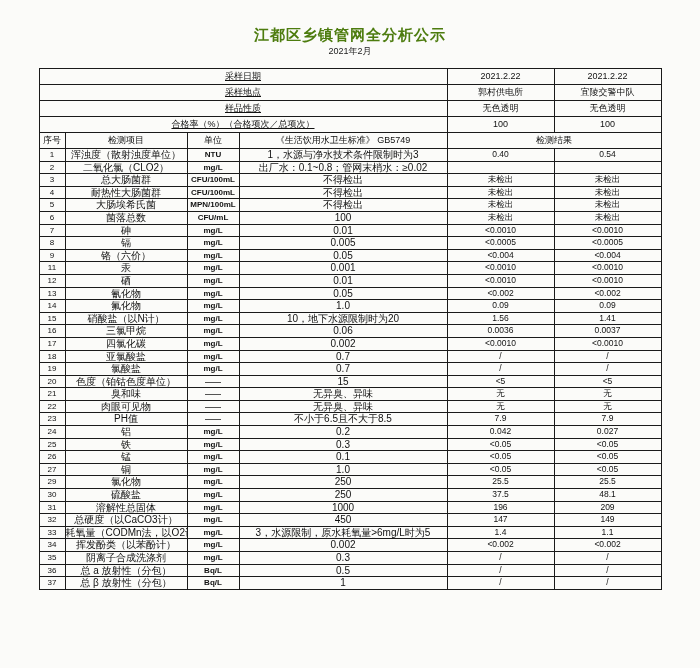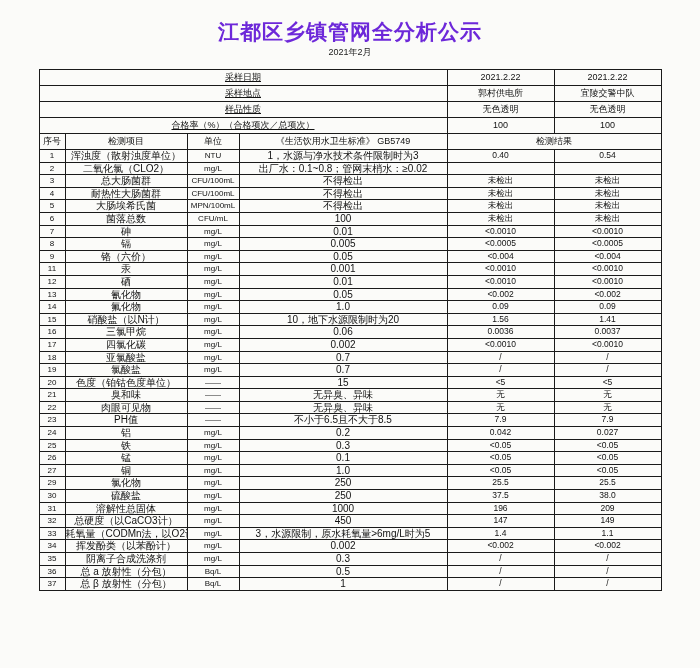--- a/index.html
+++ b/index.html
@@ -6,25 +6,25 @@
   body{
     width:700px;height:668px;
     background:#fbfbf9;
     font-family:"Liberation Sans","DejaVu Sans",sans-serif;
     color:#111;
     -webkit-font-smoothing:antialiased;
   }
   .page{position:relative;width:700px;height:668px;overflow:hidden;}
   .title{
     text-align:center;
-    font-size:21px;
+    font-size:15px;
     font-weight:bold;
     letter-spacing:1px;
-    padding-top:18px;
-    color:#6d28d9;
+    padding-top:26px;
+    color:#4d7c0f;
   }
   .subtitle{
     text-align:center;
     font-size:9px;
     color:#222;
   }
   table{
     border-collapse:collapse;
     margin:10px auto 0 auto;
     width:622px;
@@ -46,21 +46,21 @@
   .lbl{font-size:9px;text-decoration:underline;}
   .col-no{width:26px;}
   .col-item{width:122px;}
   .col-unit{width:52px;}
   .col-std{width:208px;}
   .col-r1{width:107px;}
   .col-r2{width:107px;}
   .item{text-align:center;font-size:10px;}
   .std{font-size:10px;}
   .res{font-size:8.5px;}
-  .unit{font-size:8px;}
+  .unit{font-size:8px;font-weight:bold;}
   .colhdr td{font-size:9px;height:15px;line-height:15px;text-align:center;}
 </style>
 </head>
 <body>
 
 <div class="page">
 
   <div class="title">江都区乡镇管网全分析公示</div>
   <div class="subtitle">2021年2月</div>
 
@@ -318,21 +318,21 @@
           <td class="std">250</td>
           <td class="res">25.5</td>
           <td class="res">25.5</td>
         </tr>
         <tr>
           <td>30</td>
           <td class="item">硫酸盐</td>
           <td class="unit">mg/L</td>
           <td class="std">250</td>
           <td class="res">37.5</td>
-          <td class="res">38.0</td>
+          <td class="res">48.1</td>
         </tr>
         <tr>
           <td>31</td>
           <td class="item">溶解性总固体</td>
           <td class="unit">mg/L</td>
           <td class="std">1000</td>
           <td class="res">196</td>
           <td class="res">209</td>
         </tr>
         <tr>

